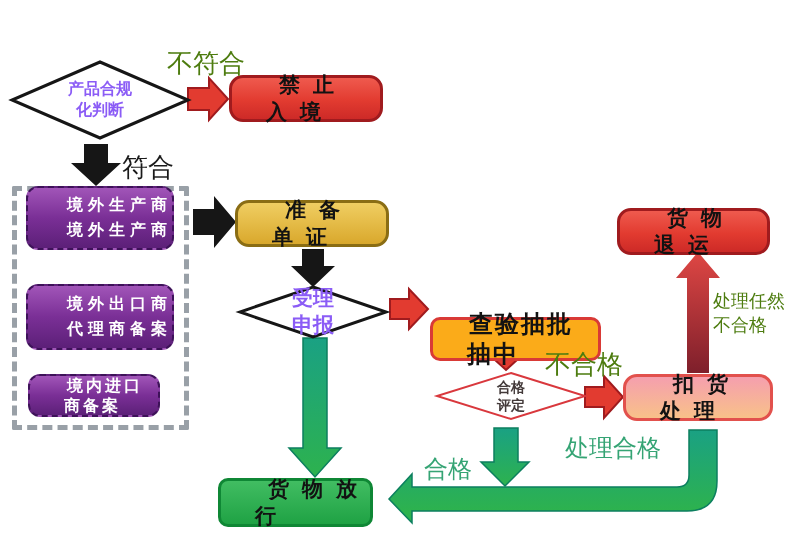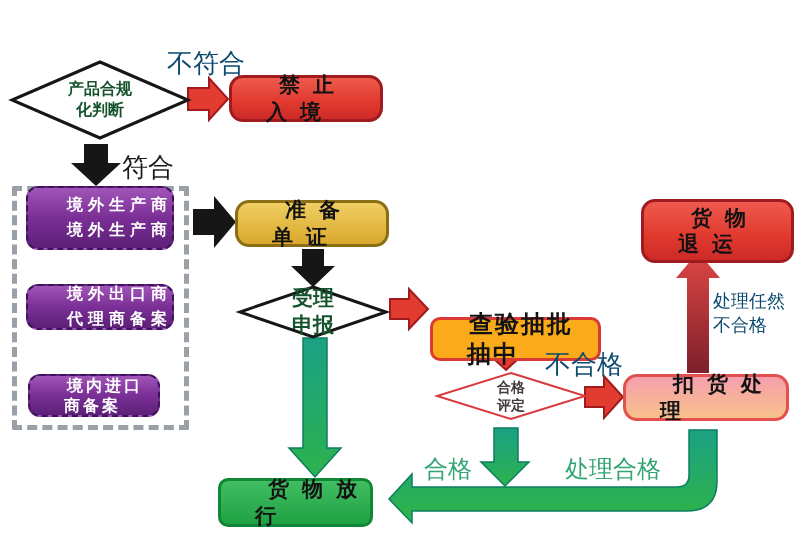--- a/index.html
+++ b/index.html
@@ -24,24 +24,24 @@
   .purple-box{
     background:linear-gradient(180deg,#a155b8 0%,#7a2f96 50%,#5c2078 100%);
     border:2px dashed #3d1258;border-radius:12px;color:#ffffff;
   }
   .t21{font-size:21px;letter-spacing:13px;text-indent:13px;}
   .t20{font-size:24px;letter-spacing:2px;text-indent:2px;margin-top:29px;}
   .t16p{font-size:16px;letter-spacing:5px;text-indent:5px;line-height:1.55;}
   .t16s{font-size:16px;letter-spacing:3px;text-indent:3px;}
   .dtext{
     position:absolute;z-index:3;display:flex;flex-direction:column;align-items:center;justify-content:center;
-    text-align:center;font-weight:bold;color:#14532d;line-height:1.3;
+    text-align:center;font-weight:bold;color:#8b5cf6;line-height:1.3;
   }
   .elabel{position:absolute;z-index:3;white-space:nowrap;line-height:1.35;}
-  .red-t{color:#0c4a6e;font-family:Liberation Serif, serif;}
+  .red-t{color:#4d7c0f;font-family:Liberation Serif, serif;}
   .green-t{color:#35a474;}
   .black-t{color:#1a1a1a;}
 </style>
 </head>
 <body>
 
 <div class="stage">
 
   <div class="dashed-frame"></div>
 
@@ -89,45 +89,45 @@
 
     <polygon points="100,62 188,100 100,138 12,100" fill="#ffffff" stroke="#161616" stroke-width="3"></polygon>
     <polygon points="313,287 386,312 313,337 240,312" fill="#ffffff" stroke="#161616" stroke-width="3"></polygon>
     <polygon points="511,373 585,396 511,419 437,396" fill="#ffffff" stroke="#d9383d" stroke-width="2"></polygon>
   </svg>
 
   <div class="box red-box t21" style="left:229px;top:75px;width:154px;height:47px;">
     <span>禁止入境</span>
   </div>
 
-  <div class="box red-box t21" style="left:617px;top:199px;width:153px;height:64px;margin-left:24px;">
+  <div class="box red-box t21" style="left:617px;top:208px;width:153px;height:47px;">
     <span>货物退运</span>
   </div>
 
   <div class="box gold-box t21" style="left:235px;top:200px;width:154px;height:47px;">
     <span>准备单证</span>
   </div>
 
   <div class="box orange-box t20" style="left:430px;top:288px;width:171px;height:44px;">
     <span>查验抽批抽中</span>
   </div>
 
-  <div class="box pink-box t21" style="left:623px;top:374px;width:166px;height:47px;">
+  <div class="box pink-box t21" style="left:623px;top:374px;width:150px;height:47px;">
     <span>扣货处理</span>
   </div>
 
   <div class="box green-box t21" style="left:218px;top:478px;width:155px;height:49px;">
     <span>货物放行</span>
   </div>
 
   <div class="box purple-box t16p" style="left:26px;top:186px;width:148px;height:64px;">
     <span>境外生产商</span>
     <span>境外生产商</span>
   </div>
-  <div class="box purple-box t16p" style="left:26px;top:284px;width:148px;height:46px;">
+  <div class="box purple-box t16p" style="left:26px;top:284px;width:148px;height:66px;">
     <span>境外出口商</span>
     <span>代理商备案</span>
   </div>
   <div class="box purple-box t16s" style="left:28px;top:374px;width:132px;height:43px;">
     <span>境内进口商备案</span>
   </div>
 
   <div class="dtext" style="left:40px;top:77px;width:120px;height:46px;font-size:16px;">
     <span>产品合规</span>
     <span>化判断</span>
@@ -142,15 +142,15 @@
   </div>
 
   <div class="elabel red-t" style="left:167px;top:46px;font-size:26px;">不符合</div>
   <div class="elabel black-t" style="left:122px;top:150px;font-size:26px;">符合</div>
   <div class="elabel red-t" style="left:545px;top:347px;font-size:26px;">不合格</div>
   <div class="elabel red-t" style="left:713px;top:289px;font-size:18px;">
     <div>处理任然</div>
     <div>不合格</div>
   </div>
   <div class="elabel green-t" style="left:424px;top:453px;font-size:24px;">合格</div>
-  <div class="elabel green-t" style="left:565px;top:453px;font-size:24px;">处理合格</div>
+  <div class="elabel green-t" style="left:565px;top:432px;font-size:24px;">处理合格</div>
 
 </div>
 
 </body></html>

